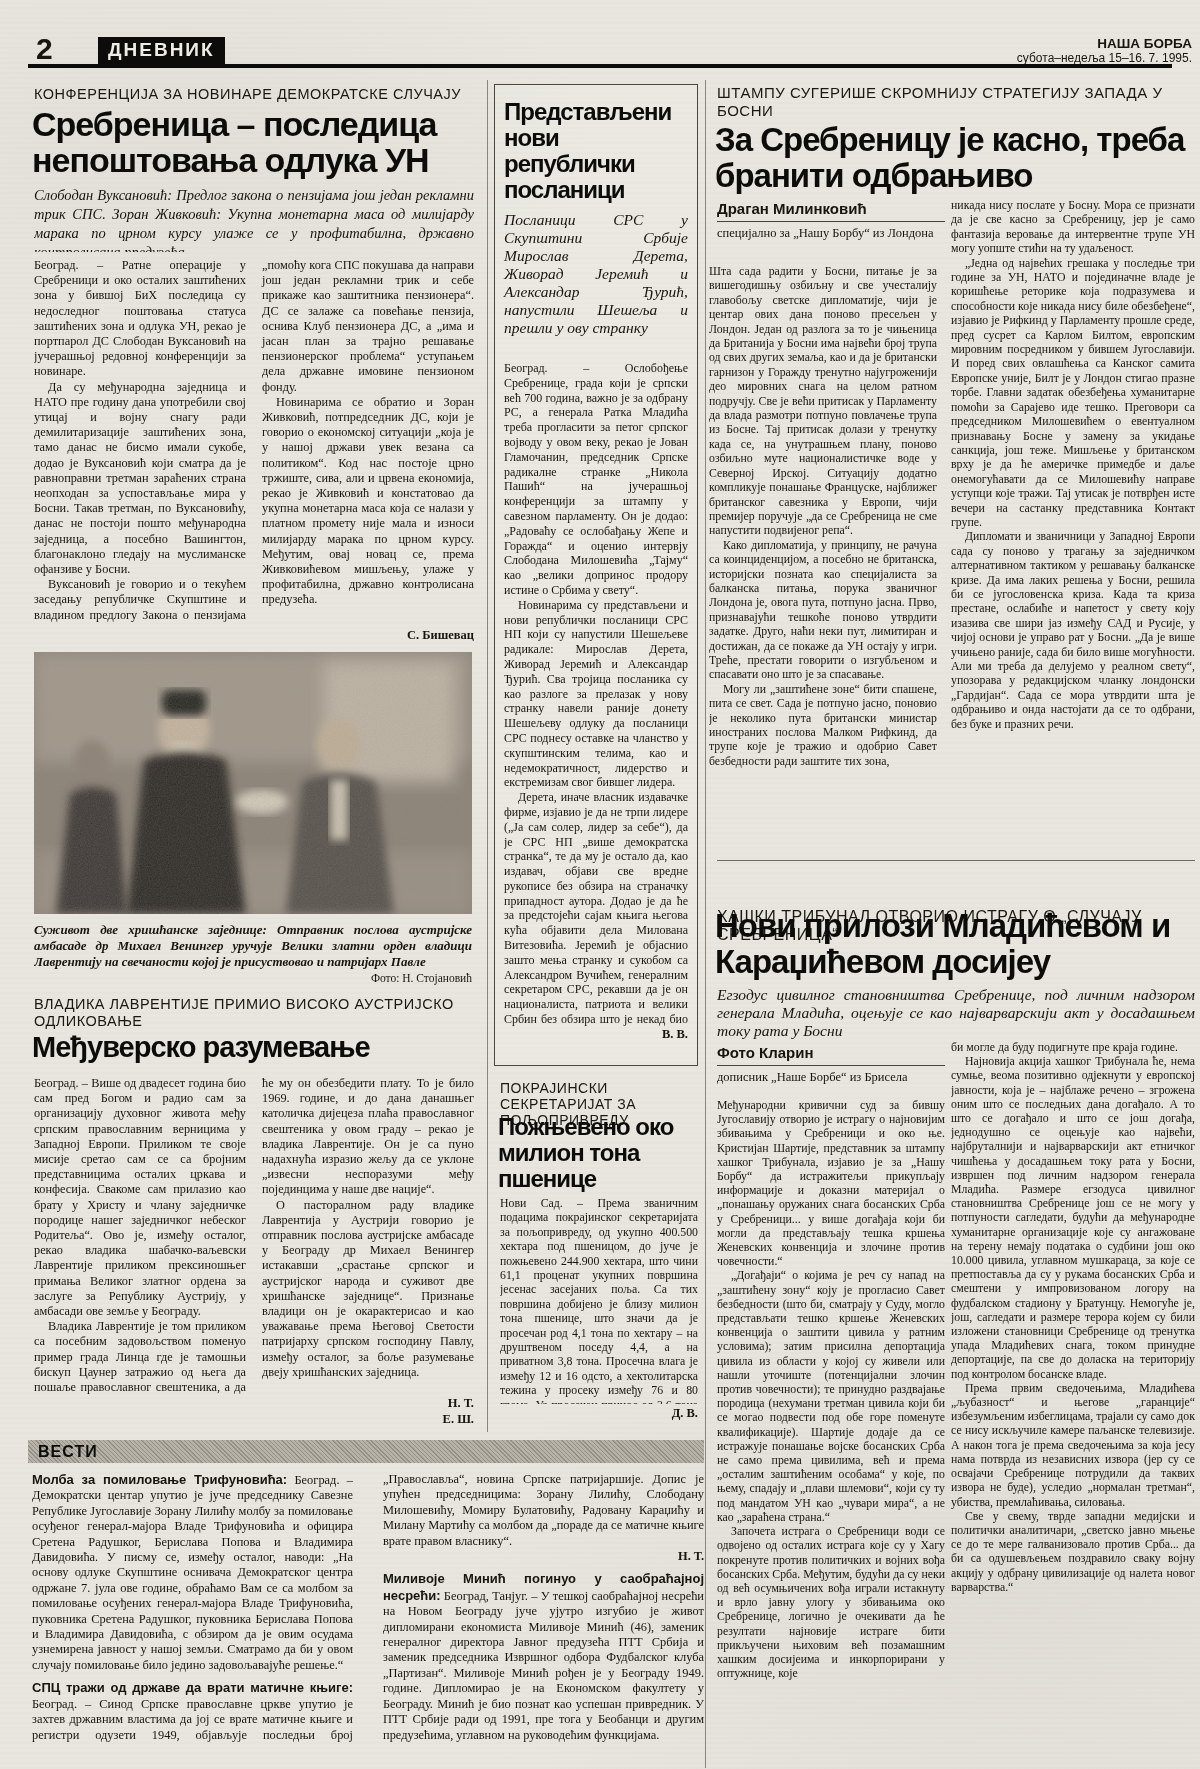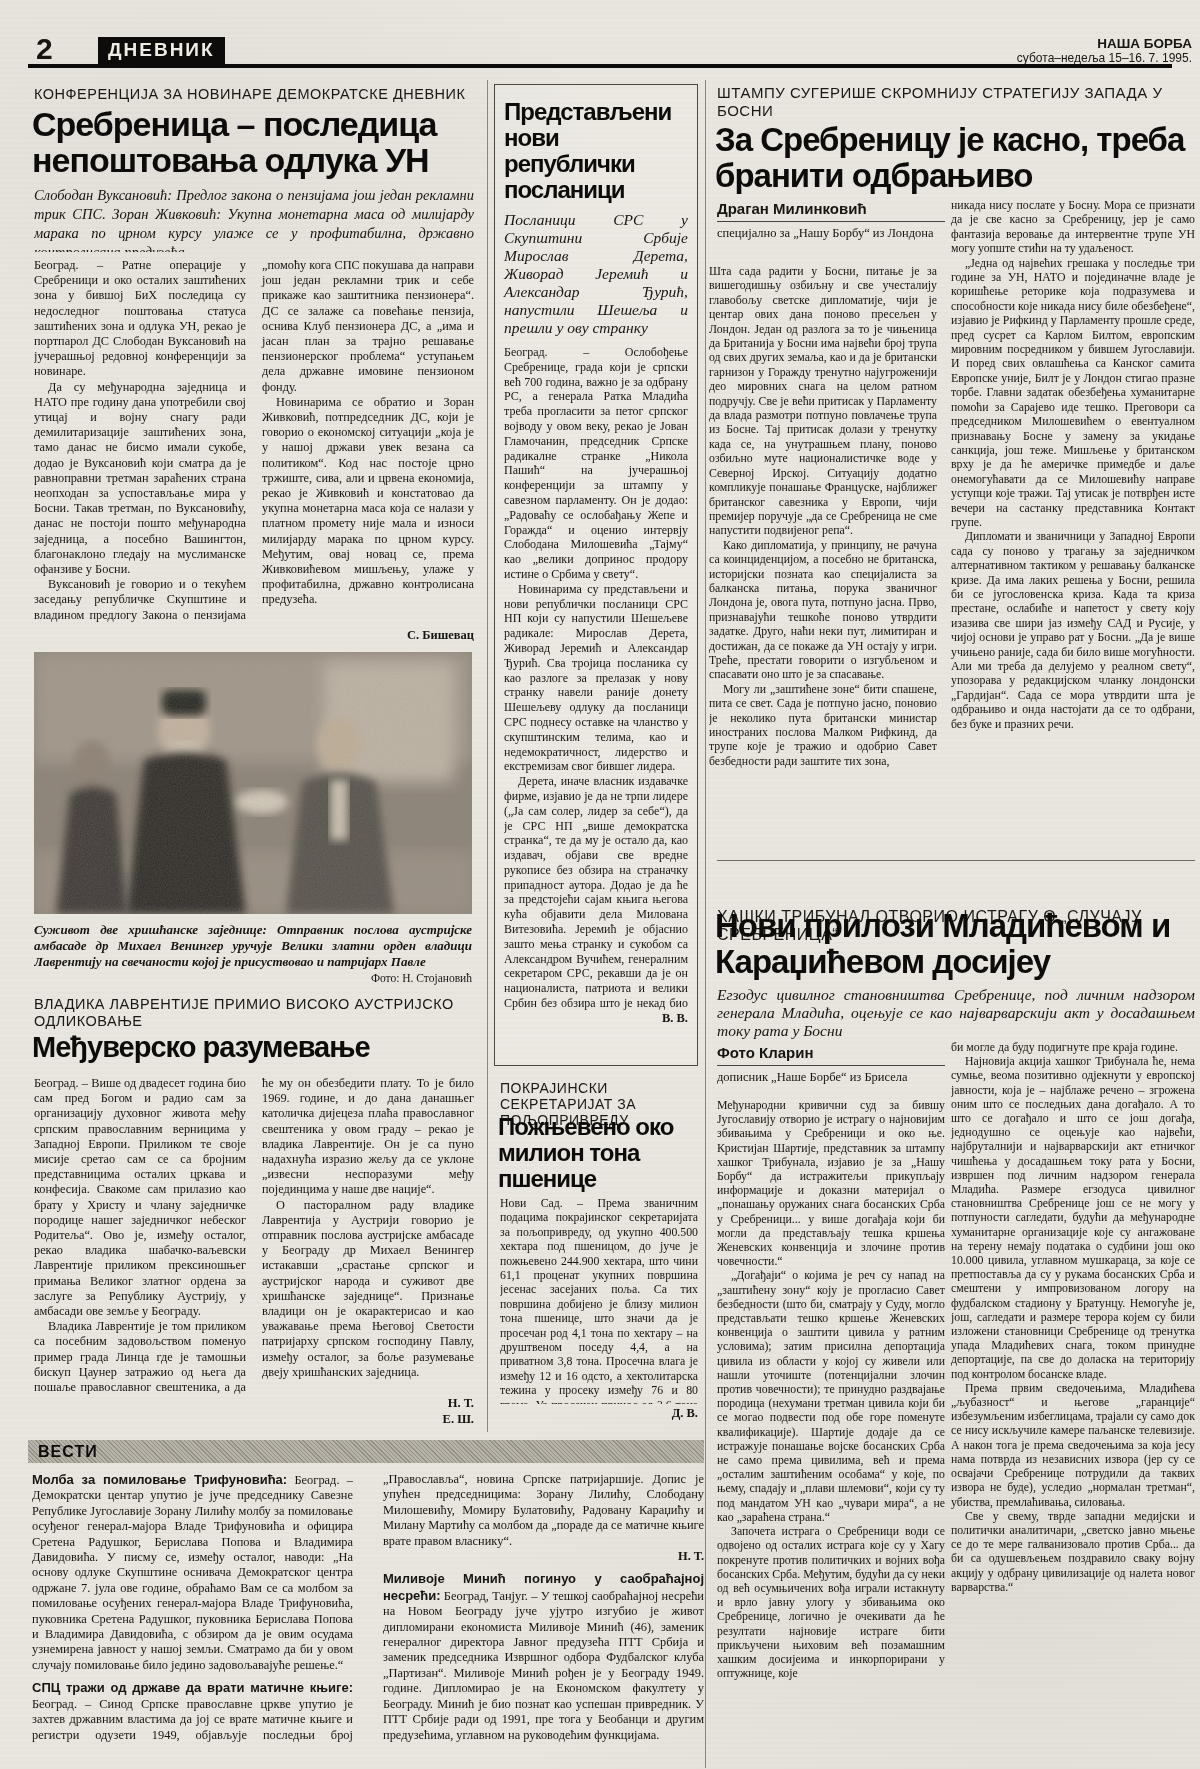--- a/index.html
+++ b/index.html
@@ -55,21 +55,21 @@
   <div class="abs section-box" style="left:98px;top:37px;">ДНЕВНИК</div>
   <div class="abs" style="right:8px;top:36px;width:220px;">
     <div class="paper-name">НАША БОРБА</div>
     <div class="paper-date">субота–недеља 15–16. 7. 1995.</div>
   </div>
   <div class="abs thick-rule" style="left:28px;top:64px;width:1144px;height:4px;"></div>
 
   <div class="abs vrule" style="left:487px;top:80px;height:1352px;"></div>
   <div class="abs vrule" style="left:705px;top:80px;height:1688px;"></div>
 
-  <div class="abs kicker" style="left:34px;top:86px;width:442px;">КОНФЕРЕНЦИЈА ЗА НОВИНАРЕ ДЕМОКРАТСКЕ ДНЕВНИК</div>
+  <div class="abs kicker" style="left:34px;top:86px;width:442px;">КОНФЕРЕНЦИЈА ЗА НОВИНАРЕ ДЕМОКРАТСКЕ СЛУЧАЈУ</div>
   <div class="abs headline" style="left:32px;top:106px;width:448px;font-size:34px;line-height:36px;">Сребреница – последица непоштовања одлука УН</div>
   <div class="abs subhead" style="left:34px;top:186px;width:440px;height:66px;overflow:hidden;">Слободан Вуксановић: Предлог закона о пензијама још један рекламни трик СПС. Зоран Живковић: Укупна монетарна маса од милијарду марака по црном курсу улаже се у профитабилна, државно контролисана предузећа</div>
   <div class="abs body-text two-col" style="left:34px;top:258px;width:440px;height:388px;">
       <p>Београд. – Ратне операције у Сребреници и око осталих заштићених зона у бившој БиХ последица су недоследног поштовања статуса заштићених зона и одлука УН, рекао је портпарол ДС Слободан Вуксановић на јучерашњој редовној конференцији за новинаре.</p>
       <p>Да су међународна заједница и НАТО пре годину дана употребили свој утицај и војну снагу ради демилитаризације заштићених зона, тамо данас не бисмо имали сукобе, додао је Вуксановић који сматра да је равноправни третман зараћених страна неопходан за успостављање мира у Босни. Такав третман, по Вуксановићу, данас не постоји пошто међународна заједница, а посебно Вашингтон, благонаклоно гледају на муслиманске офанзиве у Босни.</p>
       <p>Вуксановић је говорио и о текућем заседању републичке Скупштине и владином предлогу Закона о пензијама „помоћу кога СПС покушава да направи још један рекламни трик и себе прикаже као заштитника пензионера“. ДС се залаже са повећање пензија, оснива Клуб пензионера ДС, а „има и јасан план за трајно решавање пензионерског проблема“ уступањем дела државне имовине пензионом фонду.</p>
       <p>Новинарима се обратио и Зоран Живковић, потпредседник ДС, који је говорио о економској ситуацији „која је у нашој држави увек везана са политиком“. Код нас постоје црно тржиште, сива, али и црвена економија, рекао је Живковић и констатовао да укупна монетарна маса која се налази у платном промету није мала и износи милијарду марака по црном курсу. Међутим, овај новац се, према Живковићевом мишљењу, улаже у профитабилна, државно контролисана предузећа.</p>
     </div>
   <div class="abs sig" style="left:254px;top:628px;width:220px;">С. Бишевац</div>
 
@@ -119,21 +119,21 @@
       <p>Београд. – Више од двадесет година био сам пред Богом и радио сам за организацију духовног живота међу српским православним верницима у Западној Европи. Приликом те своје мисије сретао сам се са бројним представницима осталих цркава и конфесија. Свакоме сам прилазио као брату у Христу и члану заједничке породице нашег заједничког небеског Родитеља“. Ово је, између осталог, рекао владика шабачко-ваљевски Лаврентије приликом прексиношњег примања Великог златног ордена за заслуге за Републику Аустрију, у амбасади ове земље у Београду.</p>
       <p>Владика Лаврентије је том приликом са посебним задовољством поменуо пример града Линца где је тамошњи бискуп Цаунер затражио од њега да пошаље православног свештеника, а да ће му он обезбедити плату. То је било 1969. године, и до дана данашњег католичка дијецеза плаћа православног свештеника у овом граду – рекао је владика Лаврентије. Он је са пуно надахнућа изразио жељу да се уклоне „извесни неспоразуми међу појединцима у наше две нације“.</p>
       <p>О пасторалном раду владике Лаврентија у Аустрији говорио је отправник послова аустријске амбасаде у Београду др Михаел Венингер истакавши „срастање српског и аустријског народа и суживот две хришћанске заједнице“. Признање владици он је окарактерисао и као уважавање према Његовој Светости патријарху српском господину Павлу, између осталог, за боље разумевање двеју хришћанских заједница.</p>
     </div>
   <div class="abs sig" style="left:254px;top:1396px;width:220px;">Н. Т.</div>
   <div class="abs sig" style="left:254px;top:1412px;width:220px;">Е. Ш.</div>
 
   <div class="abs mid-box" style="left:494px;top:84px;width:204px;height:982px;">
     <div class="headline" style="font-size:24px;line-height:26px;margin-top:6px;">Представљени нови републички посланици</div>
     <div class="lead" style="margin-top:8px;">Посланици СРС у Скупштини Србије Мирослав Дерета, Живорад Јеремић и Александар Ђурић, напустили Шешеља и прешли у ову странку</div>
-    <div class="body-text" style="margin-top:8px;height:666px;font-size:12px;line-height:14.8px;">
+    <div class="body-text" style="margin-top:24px;height:666px;font-size:12px;line-height:14.8px;">
         <p>Београд. – Ослобођење Сребренице, града који је српски већ 700 година, важно је за одбрану РС, а генерала Ратка Младића треба прогласити за петог српског војводу у овом веку, рекао је Јован Гламочанин, председник Српске радикалне странке „Никола Пашић“ на јучерашњој конференцији за штампу у савезном парламенту. Он је додао: „Радоваћу се ослобађању Жепе и Горажда“ и оценио интервју Слободана Милошевића „Тајму“ као „велики допринос продору истине о Србима у свету“.</p>
         <p>Новинарима су представљени и нови републички посланици СРС НП који су напустили Шешељеве радикале: Мирослав Дерета, Живорад Јеремић и Александар Ђурић. Сва тројица посланика су као разлоге за прелазак у нову странку навели раније донету Шешељеву одлуку да посланици СРС поднесу оставке на чланство у скупштинским телима, као и недемократичност, лидерство и екстремизам свог бившег лидера.</p>
         <p>Дерета, иначе власник издавачке фирме, изјавио је да не трпи лидере („Ја сам солер, лидер за себе“), да је СРС НП „више демократска странка“, те да му је остало да, као издавач, објави све вредне рукописе без обзира на страначку припадност аутора. Додао је да ће за предстојећи сајам књига његова кућа објавити дела Милована Витезовића. Јеремић је објаснио зашто мења странку и сукобом са Александром Вучићем, генералним секретаром СРС, рекавши да је он националиста, патриота и велики Србин без обзира што је некад био члан СКЈ. Ђурић је истакао да му је у СРС највише сметала лоша кадровска политика. По речима Ђорђа Танића портпарола СРС НП ускоро ће бити обелодањена и имена нових чланова те странке у савезном парламенту, такође бивших Шешељевих посланика.</p>
       </div>
     <div class="sig">В. В.</div>
   </div>
 
   <div class="abs kicker" style="left:500px;top:1080px;width:200px;font-size:14px;line-height:16px;">ПОКРАЈИНСКИ СЕКРЕТАРИЈАТ ЗА ПОЉОПРИВРЕДУ</div>
   <div class="abs headline" style="left:498px;top:1114px;width:202px;font-size:24px;line-height:26px;">Пожњевено око милион тона пшенице</div>
   <div class="abs body-text" style="left:500px;top:1196px;width:198px;height:208px;font-size:11.8px;line-height:14.4px;">

